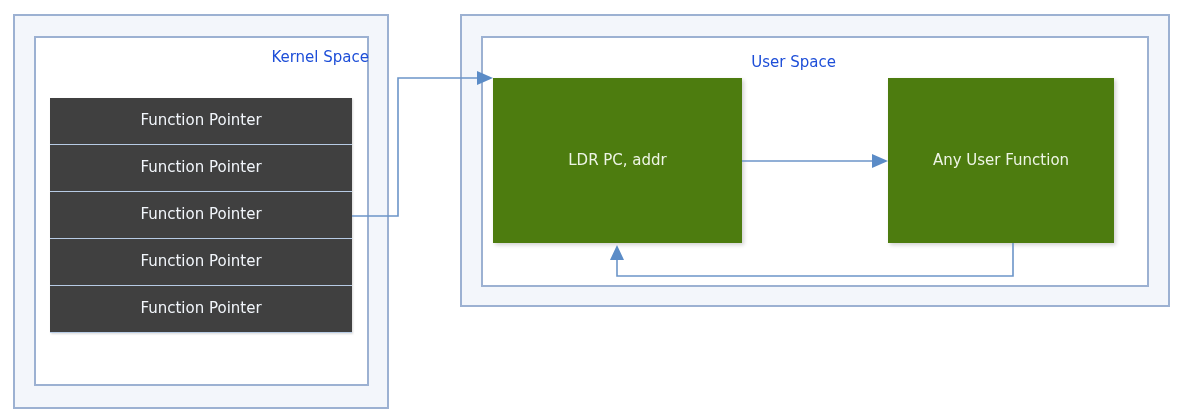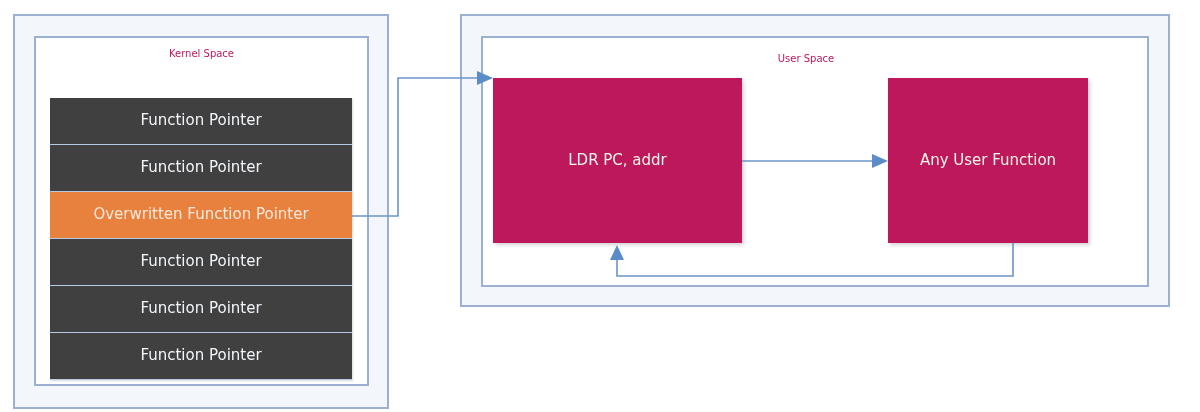--- a/index.html
+++ b/index.html
@@ -1,58 +1,57 @@
 <!DOCTYPE html>
 <html><head>
 <meta charset="utf-8">
 <style>
   html, body { margin: 0; padding: 0; background: #ffffff; }
   body { width: 1200px; height: 412px; position: relative; overflow: hidden;
          font-family: "DejaVu Sans", sans-serif; }
   .frame { position: absolute; box-sizing: border-box; border: 2px solid #9cb1d2; }
   .frame.outer { background: #f3f6fb; }
   .frame.inner { background: #ffffff; }
-  .label { position: absolute; color: #be185d; font-size: 10px; text-align: center; }
+  .label { position: absolute; color: #1d4ed8; font-size: 15px; text-align: right; }
   .stack { position: absolute; left: 50px; top: 98px; width: 302px; }
   .row { box-sizing: border-box; height: 47px; line-height: 45px; color: #f2f6fb;
          font-size: 15px; text-align: center; background: #404040;
          border-bottom: 1px solid #b9cde6; box-shadow: 1px 1px 2px rgba(0,0,0,0.15); }
   .row.hl { background: #e8803e; color: #fbe9dc; }
-  .gbox { position: absolute; background: #be185d; color: #eef5e5; font-size: 15px;
+  .gbox { position: absolute; background: #4d7c0f; color: #eef5e5; font-size: 15px;
           display: flex; align-items: center; justify-content: center; text-align: center;
           line-height: 23px; box-shadow: 2px 2px 4px rgba(0,0,0,0.18); }
   svg.conn { position: absolute; left: 0; top: 0; width: 1200px; height: 412px; pointer-events: none; }
 </style>
 </head>
 <body>
 
 <div class="frame outer" style="left:13px; top:14px; width:376px; height:395px;"></div>
 <div class="frame inner" style="left:34px; top:36px; width:335px; height:350px;"></div>
 <div class="label" style="left:34px; top:48px; width:335px;">Kernel Space</div>
 
 <div class="stack">
   <div class="row">Function Pointer</div>
   <div class="row">Function Pointer</div>
-  <div class="row hl">Overwritten Function Pointer</div>
   <div class="row">Function Pointer</div>
   <div class="row">Function Pointer</div>
   <div class="row">Function Pointer</div>
 </div>
 
 <div class="frame outer" style="left:460px; top:14px; width:710px; height:293px;"></div>
 <div class="frame inner" style="left:481px; top:36px; width:668px; height:251px;"></div>
-<div class="label" style="left:736px; top:53px; width:140px;">User Space</div>
+<div class="label" style="left:696px; top:53px; width:140px;">User Space</div>
 
 <div class="gbox" style="left:493px; top:78px; width:249px; height:165px;">
   <div>
     <div>LDR PC, addr</div>
   </div>
 </div>
 
-<div class="gbox" style="left:888px; top:78px; width:200px; height:165px;">
+<div class="gbox" style="left:888px; top:78px; width:226px; height:165px;">
   <div>Any User Function</div>
 </div>
 
 <svg class="conn" viewBox="0 0 1200 412">
   <g fill="none" stroke="#6c95c9" stroke-width="1.6">
     <polyline points="352,216 398,216 398,78 480,78"></polyline>
     <line x1="742" y1="161" x2="874" y2="161"></line>
     <polyline points="1013,243 1013,276 617,276 617,258"></polyline>
   </g>
   <g fill="#5b8cc7">

